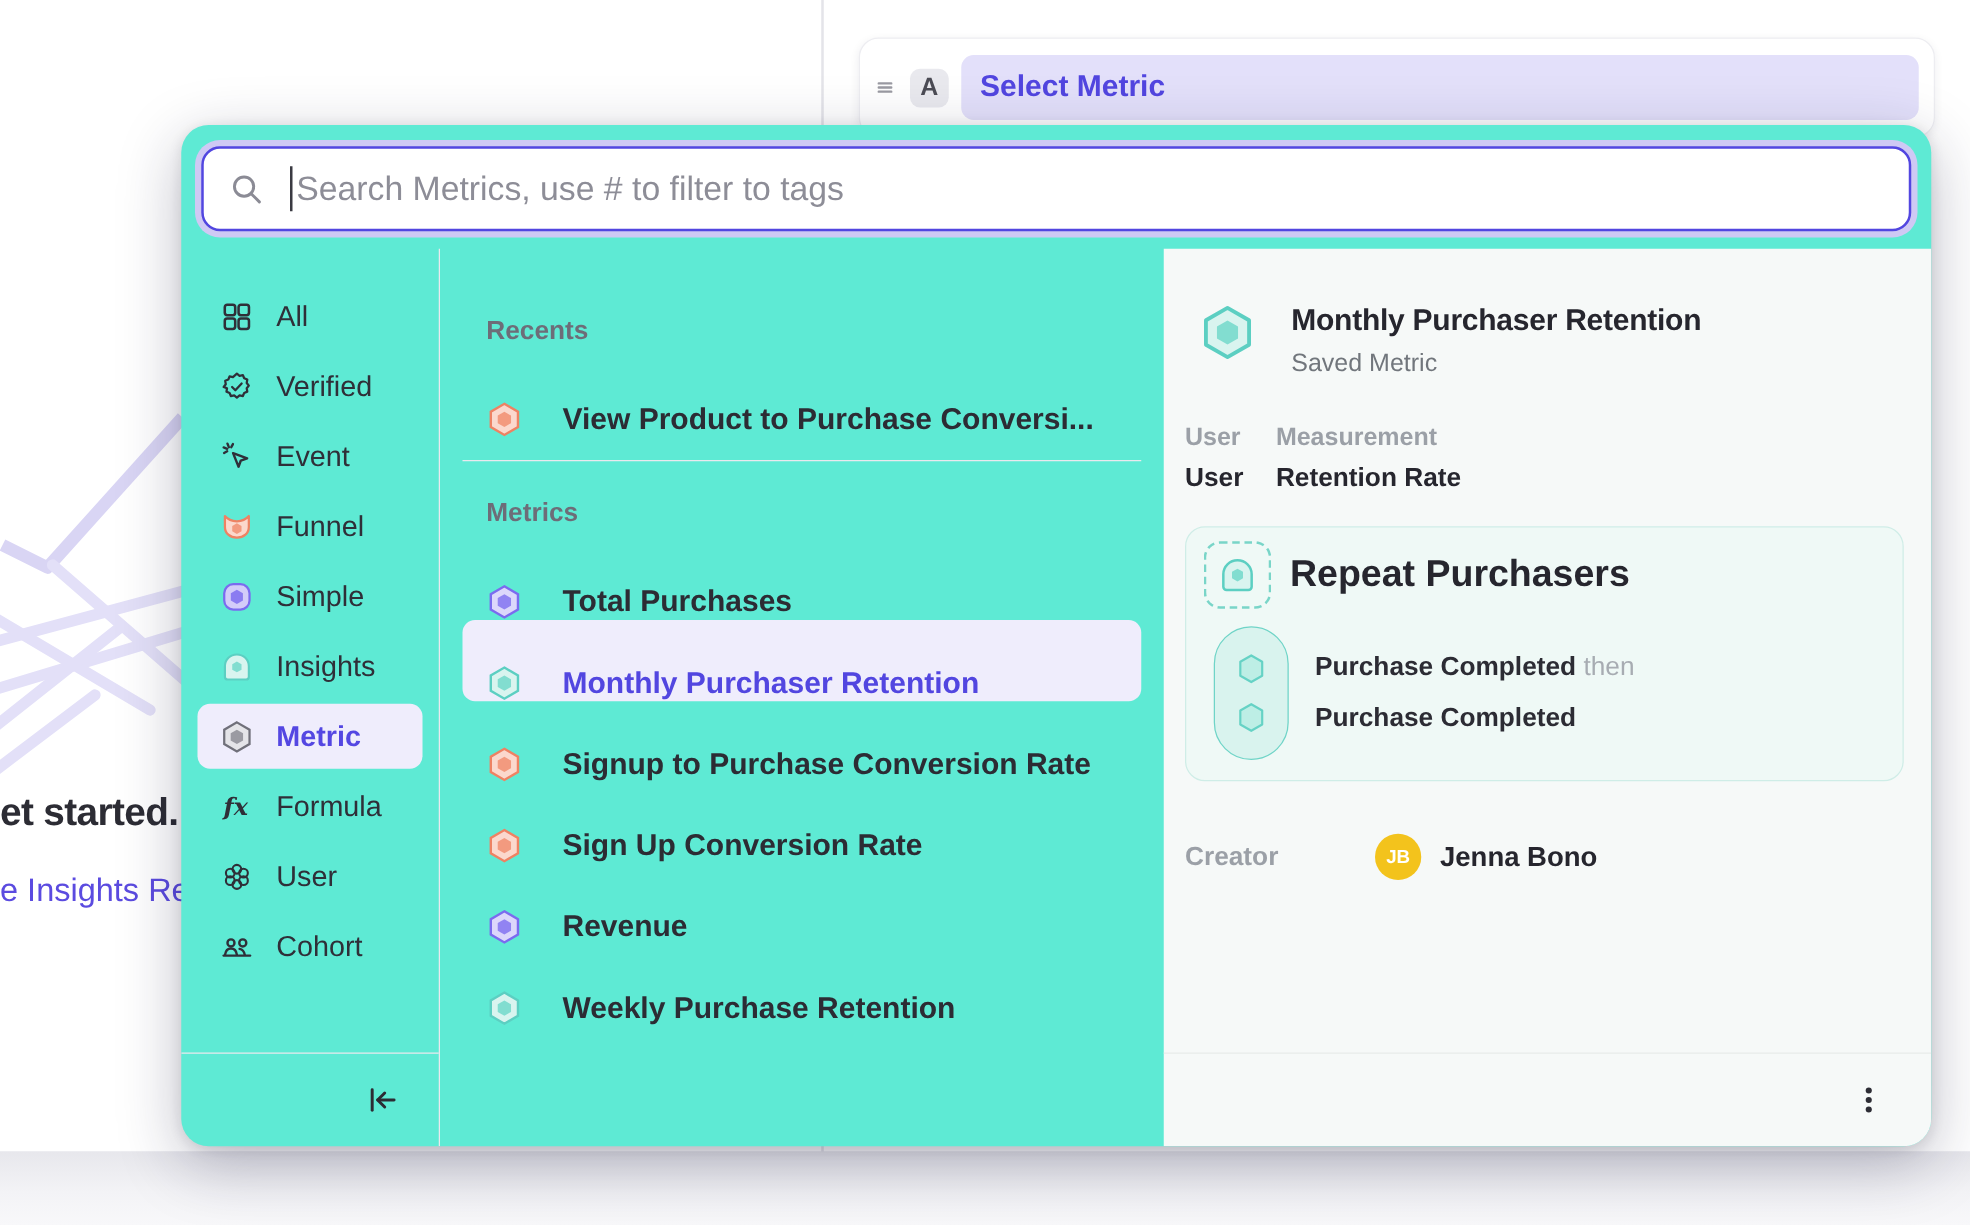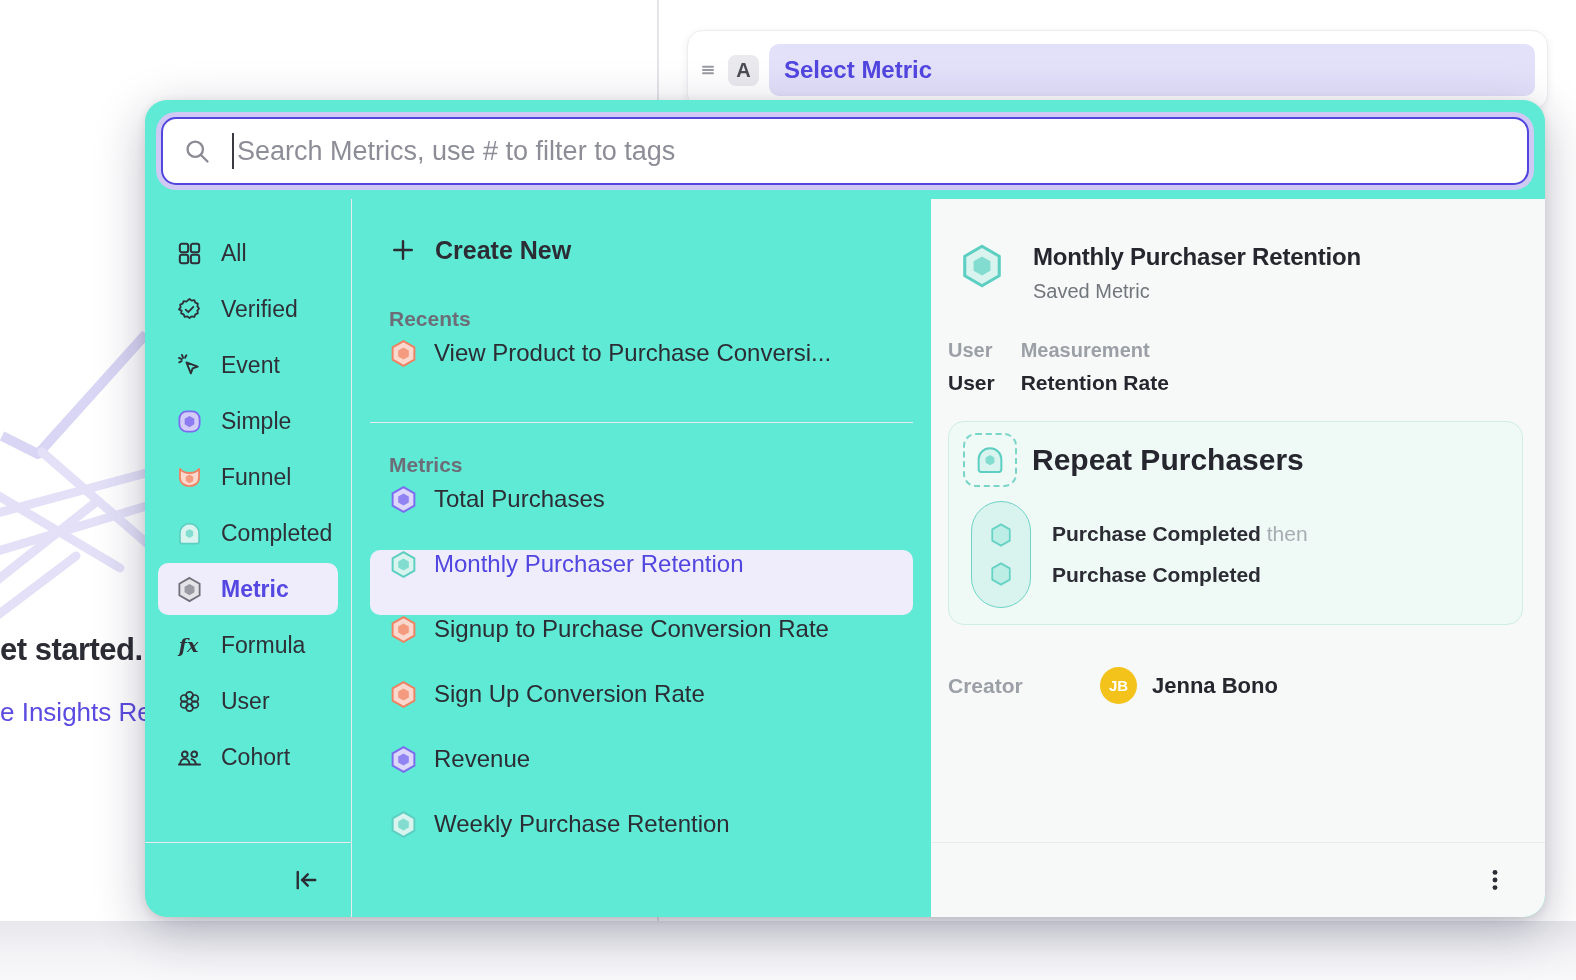--- a/index.html
+++ b/index.html
@@ -39,21 +39,21 @@
   .side-item.selected { background:#efedfc; color:#5447e2; font-weight:600; }
   .side-footer { height:75px; border-top:1px solid #e9e9ee; display:flex; align-items:center; justify-content:flex-end; padding-right:32px; flex:0 0 auto; }
   .collapse-btn { width:30px; height:30px; cursor:pointer; }
   .collapse-btn svg { width:30px; height:30px; display:block; }
 
   
   .col-list { width:579px; flex:0 0 auto; display:flex; flex-direction:column; padding-top:24px; overflow:hidden; }
   .create-row { height:54px; display:flex; align-items:center; gap:18px; padding-left:37px; font-size:25px; font-weight:700; color:#2c2c34; cursor:pointer; flex:0 0 auto; }
   .create-row .icon svg { width:28px; height:28px; display:block; }
   .section-label { margin:30px 0 8px 37px; font-size:21px; font-weight:600; color:#6d6d78; }
-  .metric-row { height:65px; margin:0 18px; border-radius:10px; display:flex; align-items:flex-start; gap:16px; padding-left:19px; font-size:24px; font-weight:400; color:#2c2c34; cursor:pointer; flex:0 0 auto; }
+  .metric-row { height:65px; margin:0 18px; border-radius:10px; display:flex; align-items:flex-end; gap:32px; padding-left:19px; font-size:24px; font-weight:700; color:#2c2c34; cursor:pointer; flex:0 0 auto; }
   .metric-row .icon svg { width:29px; height:29px; display:block; }
   .metric-row.selected { background:#efedfc; color:#5246e0; }
   .list-divider { height:1px; background:#e9e9ee; margin:18px 18px 0 18px; flex:0 0 auto; }
 
   
   .col-detail { flex:1; background:#f6f9f8; display:flex; flex-direction:column; min-width:0; }
   .detail-body { flex:1; min-height:0; }
   .detail-header { display:flex; gap:28px; padding:44px 20px 0 28px; }
   .detail-header .icon svg { width:46px; height:46px; display:block; }
   .detail-title { font-size:24px; font-weight:700; color:#26262e; letter-spacing:-0.2px; }
@@ -151,43 +151,43 @@
               <svg viewBox="0 0 24 24" fill="none" stroke="#2f2f38" stroke-width="1.7" stroke-linejoin="round" stroke-linecap="round">
                 <path d="M9.3 9.3L19.3 13l-4.5 1.6L13.2 19z"></path>
                 <path d="M5.3 2.6l1 2.5M2.6 5.3l2.5 1M9.2 2.9L8 5.1M2.9 9.2l2.2-1.2"></path>
               </svg>
             </span>
             <span>Event</span>
           </div>
           <div class="side-item">
             <span class="icon">
               <svg viewBox="0 0 24 24">
+                <path d="M3.5 4.3C5.5 6.7 8.5 8 12 8s6.5-1.3 8.5-3.7V12c0 4.6-3.6 7.6-8.5 7.6S3.5 16.6 3.5 12z" fill="#fbd8cd" stroke="#ee8263" stroke-width="1.6" stroke-linejoin="round"></path>
+                <path d="M12 9.4l3.3 1.9v3.8L12 17l-3.3-1.9v-3.8z" fill="#f39a7f"></path>
+              </svg>
+            </span>
+            <span>Funnel</span>
+          </div>
+          <div class="side-item">
+            <span class="icon">
+              <svg viewBox="0 0 24 24">
                 <rect x="3" y="3" width="18" height="18" rx="6.5" fill="#d3ccf9" stroke="#7b6bef" stroke-width="1.6"></rect>
                 <path d="M12 7l4.3 2.5v5L12 17l-4.3-2.5v-5z" fill="#8b7cf1"></path>
               </svg>
             </span>
             <span>Simple</span>
           </div>
           <div class="side-item">
             <span class="icon">
               <svg viewBox="0 0 24 24">
-                <path d="M3.5 4.3C5.5 6.7 8.5 8 12 8s6.5-1.3 8.5-3.7V12c0 4.6-3.6 7.6-8.5 7.6S3.5 16.6 3.5 12z" fill="#fbd8cd" stroke="#ee8263" stroke-width="1.6" stroke-linejoin="round"></path>
-                <path d="M12 9.4l3.3 1.9v3.8L12 17l-3.3-1.9v-3.8z" fill="#f39a7f"></path>
-              </svg>
-            </span>
-            <span>Funnel</span>
-          </div>
-          <div class="side-item">
-            <span class="icon">
-              <svg viewBox="0 0 24 24">
                 <path d="M5.5 21c-1.1 0-2-.9-2-2v-7.5C3.5 6.8 7.3 3.2 12 3.2s8.5 3.6 8.5 8.3V19c0 1.1-.9 2-2 2z" fill="#d9f4ef" stroke="#5ccfc2" stroke-width="1.5"></path>
                 <path d="M12 8.2l3.3 1.9V14L12 15.9 8.7 14v-3.9z" fill="#82ddd0"></path>
               </svg>
             </span>
-            <span>Completed</span>
+            <span>Insights</span>
           </div>
           <div class="side-item selected">
             <span class="icon">
               <svg viewBox="0 0 24 24">
                 <path d="M12 1.7 21 6.9v10.2L12 22.3 3 17.1V6.9Z" fill="#e4e4e8" stroke="#70707a" stroke-width="1.6"></path>
                 <path d="M12 7l4.4 2.5v5L12 17l-4.4-2.5v-5z" fill="#9a9aa2"></path>
               </svg>
             </span>
             <span>Metric</span>
           </div>
@@ -229,28 +229,20 @@
           <svg viewBox="0 0 24 24" fill="none" stroke="#2c2c34" stroke-width="1.9" stroke-linecap="round" stroke-linejoin="round">
               <path d="M7 5.5v13"></path>
               <path d="M21 12H10.5"></path>
               <path d="M15 7.5L10.5 12l4.5 4.5"></path>
             </svg>
         </span>
       </div>
     </div>
 
     <div class="col-list">
-      <div class="create-row">
-        <span class="icon">
-          <svg viewBox="0 0 24 24" fill="none" stroke="#2c2c34" stroke-width="2.1" stroke-linecap="round">
-              <path d="M12 4.5v15M4.5 12h15"></path>
-            </svg>
-        </span>
-        <span>Create New</span>
-      </div>
       <div class="section-label">Recents</div>
       <div id="recents-items">
           <div class="metric-row">
             <span class="icon">
               <svg viewBox="0 0 24 24">
                 <path d="M12 1.7 21 6.9v10.2L12 22.3 3 17.1V6.9Z" fill="#fbd8cd" stroke="#ee8263" stroke-width="1.6"></path>
                 <path d="M12 7l4.4 2.5v5L12 17l-4.4-2.5v-5z" fill="#f39a7f"></path>
               </svg>
             </span>
             <span>View Product to Purchase Conversi...</span>

